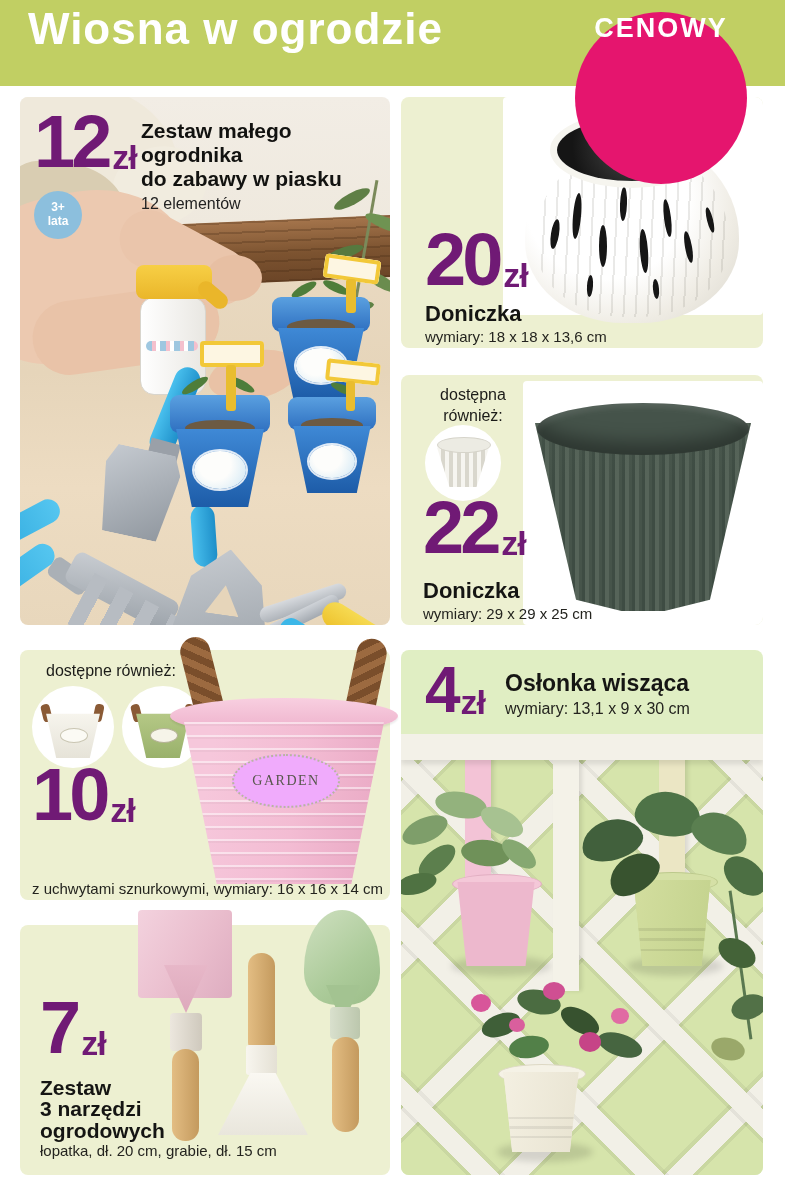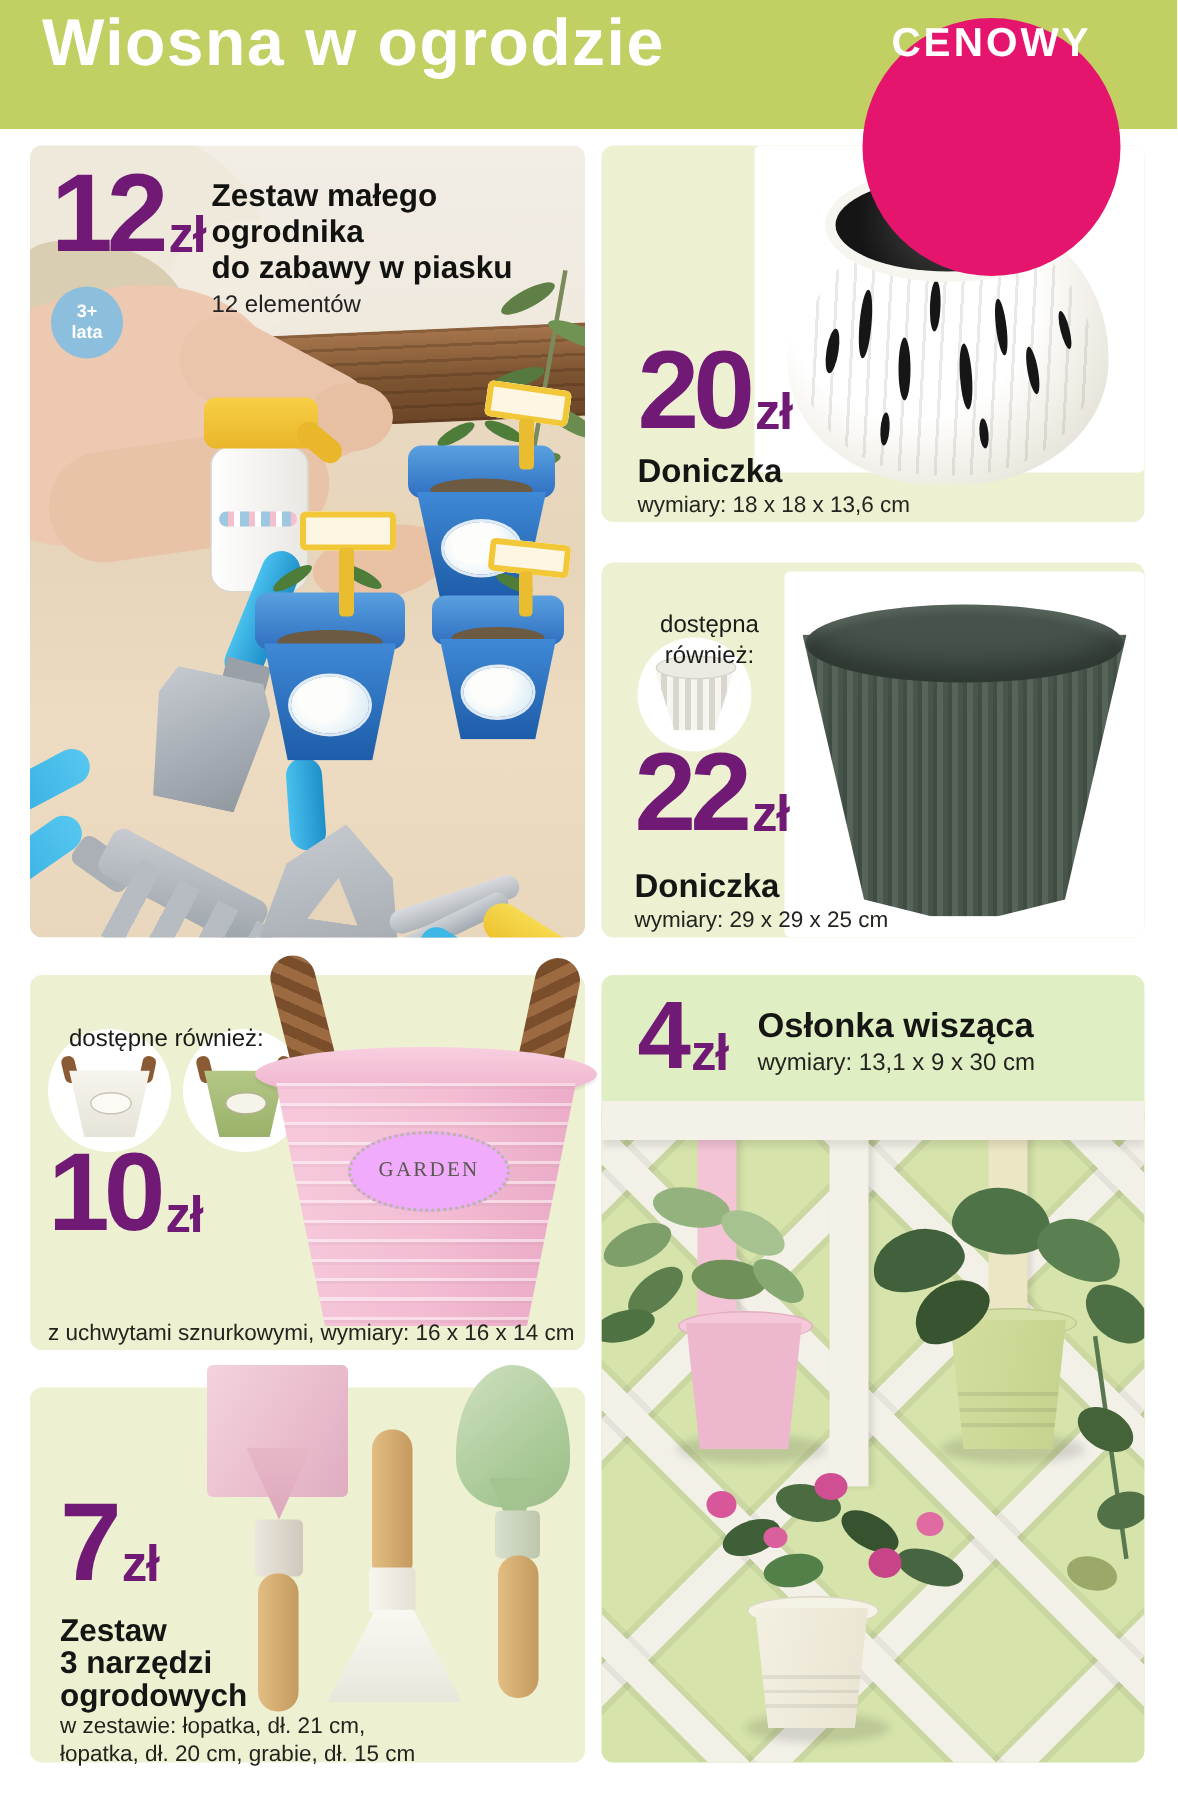--- a/index.html
+++ b/index.html
@@ -18,21 +18,21 @@
   .green{background:#edf0d1;}
   .clip{overflow:hidden;}
   
   .price-row{position:absolute;display:flex;align-items:flex-end;color:#701a75;
              font-weight:bold;line-height:0.78;z-index:8;}
   .price-row .num{font-size:74px;letter-spacing:-4px;}
   .price-row .cur{font-size:34px;margin-left:4px;letter-spacing:-1px;}
   .price-row.small .num{font-size:64px;}
   .ptitle{position:absolute;font-size:22px;font-weight:bold;color:#151513;z-index:8;}
   .pdims{position:absolute;font-size:15px;color:#24241f;z-index:8;}
-  .also{position:absolute;font-size:16px;color:#1b1b18;z-index:8;margin-top:22px;}
+  .also{position:absolute;font-size:16px;color:#1b1b18;z-index:8;}
   .circle{position:absolute;background:#fff;border-radius:50%;}
   .age-badge{position:absolute;width:48px;height:48px;border-radius:50%;background:#8cbfdd;
              color:#fff;display:flex;flex-direction:column;align-items:center;justify-content:center;
              font-size:12px;font-weight:bold;line-height:1.15;z-index:9;}
   .t1-title{font-size:21px;font-weight:bold;line-height:1.14;color:#121210;}
   .t1-sub{font-size:16px;margin-top:4px;font-weight:normal;color:#222;}
   
   .sp{position:absolute;}
   .toy-pot{position:absolute;z-index:4;}
   .tp-rim{position:absolute;left:0;right:0;top:0;height:34%;border-radius:9px;
@@ -374,18 +374,17 @@
     <div class="price-row" style="left:20px;top:74px;">
       <span class="num">7</span>
       <span class="cur">zł</span>
     </div>
     <div class="sp" style="left:20px;top:152px;font-size:21px;font-weight:bold;line-height:1.02;color:#151513;">
       <div>Zestaw</div>
       <div>3 narzędzi</div>
       <div>ogrodowych</div>
     </div>
     <div class="sp" style="left:20px;top:217px;font-size:15px;line-height:1.25;color:#24241f;">
-      <div>w zestawie: łopatka, dł. 21 cm,</div>
       <div>łopatka, dł. 20 cm, grabie, dł. 15 cm</div>
     </div>
   </div>
 
 </div>
 
 </body></html>

